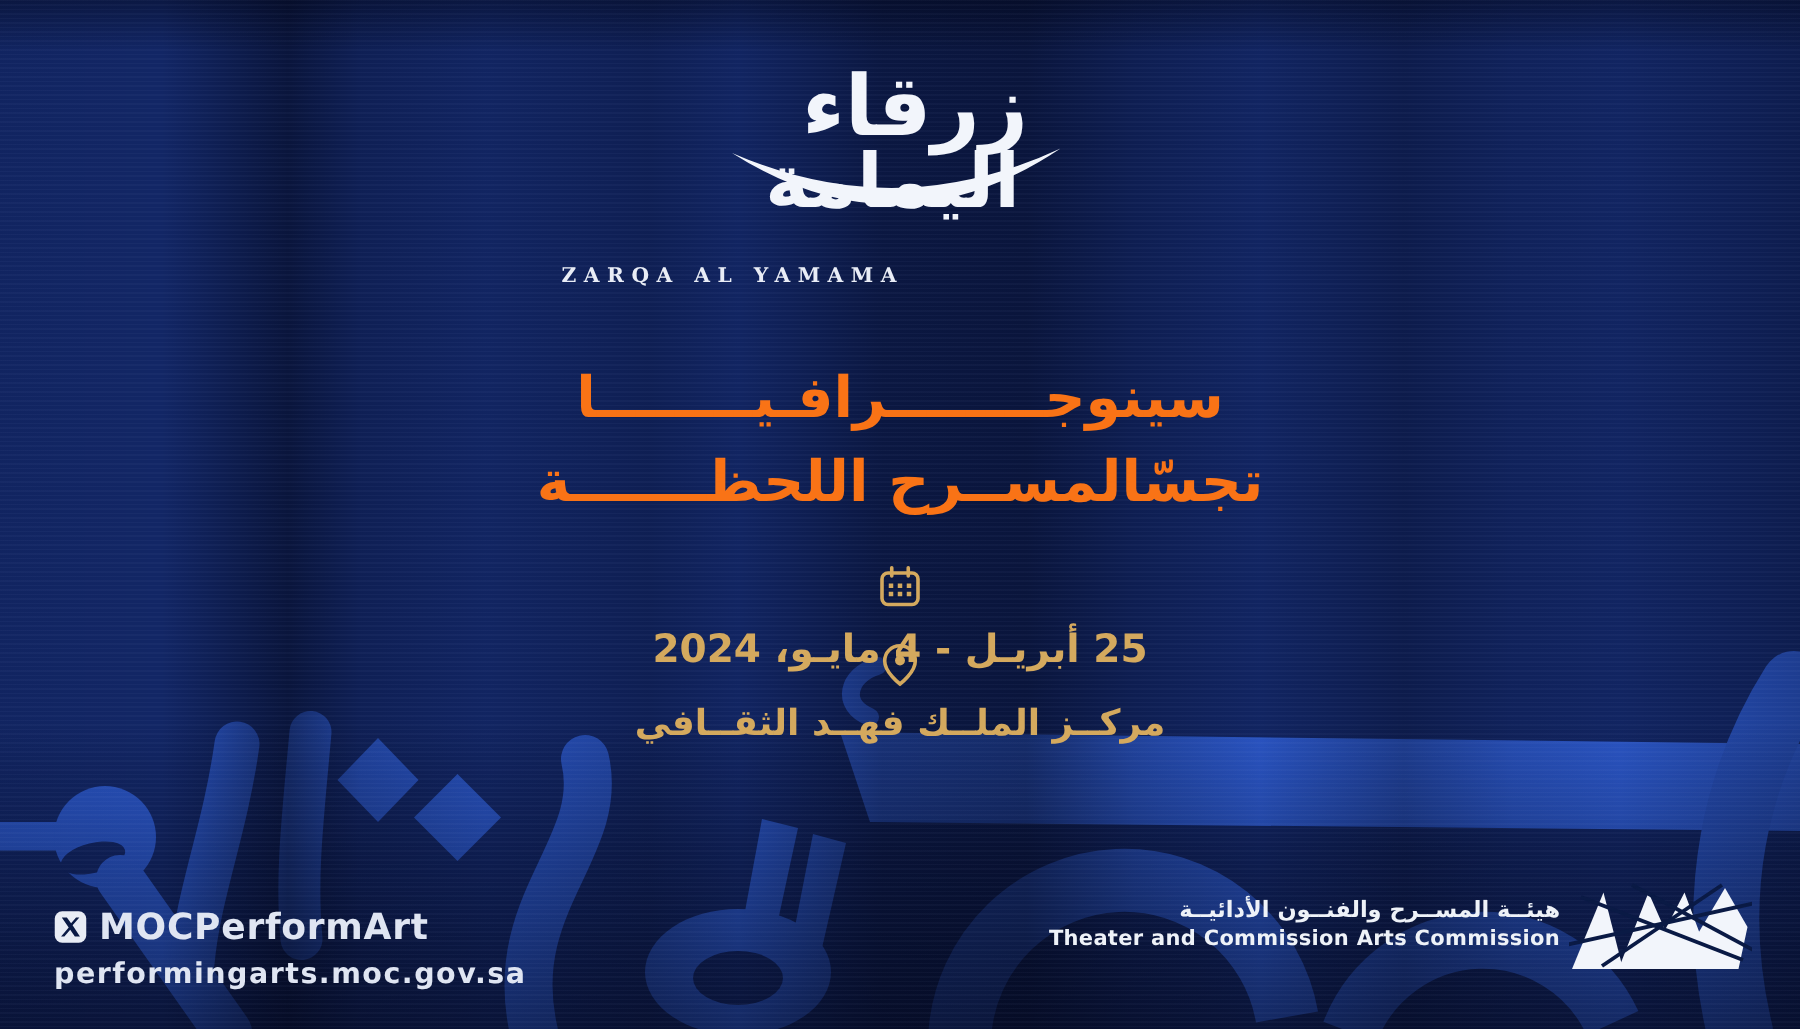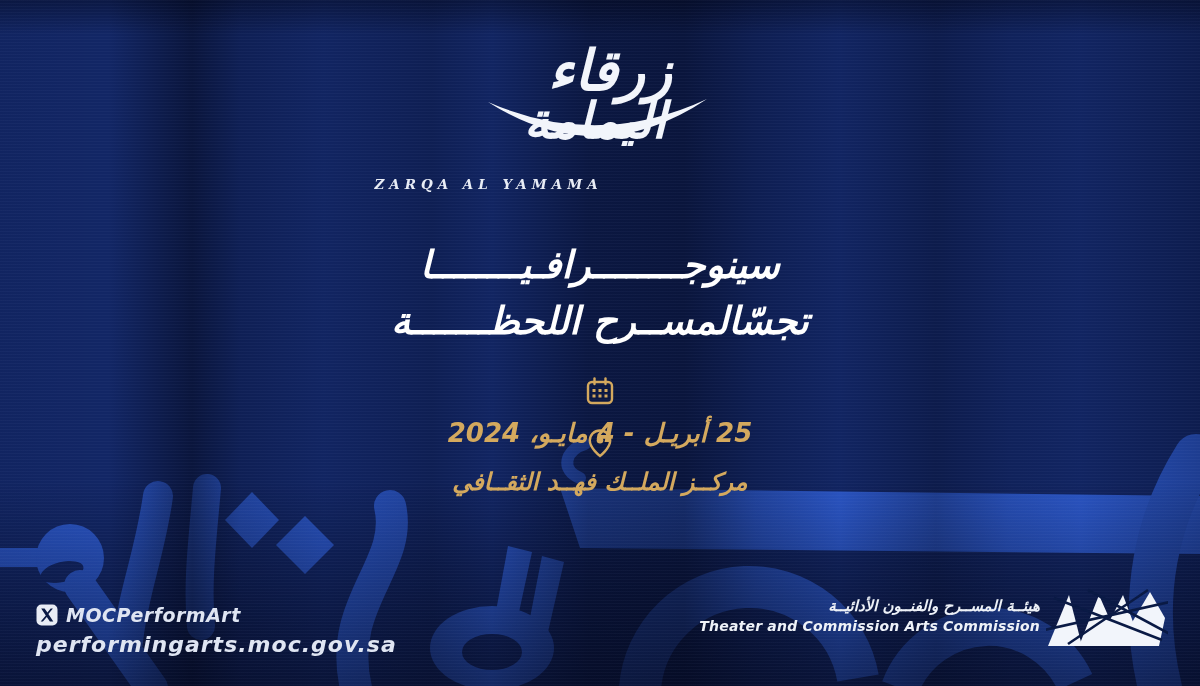--- a/index.html
+++ b/index.html
@@ -6,21 +6,20 @@
   html, body { background: #000; }
   body { font-family: "DejaVu Sans", sans-serif; }
 
   .poster {
     position: relative;
     width: 1200px;
     height: 686px;
     margin: 0 auto;
     overflow: hidden;
     background: #122665;
-    font-style: italic;
   }
 
   
   .bg-calligraphy {
     position: absolute;
     left: 0; top: 426px;
     width: 1200px; height: 260px;
   }
   .fold-overlay {
     position: absolute; inset: 0;
@@ -70,21 +69,21 @@
     color: #e9edf6;
   }
 
   
   .headline {
     position: absolute;
     left: 0; top: 237px;
     width: 1200px;
     direction: rtl;
     text-align: center;
-    color: #ffffff;
+    color: #f97316;
     font-size: 38px;
     font-weight: bold;
     line-height: 56px;
   }
 
   
   .event-row {
     position: absolute;
     left: 0;
     width: 1200px;
@@ -103,27 +102,27 @@
   
   .footer-left {
     position: absolute;
     left: 36px; top: 604px;
     color: #dfe5f2;
   }
   .social-line {
     display: flex;
     align-items: center;
     gap: 8px;
-    font-size: 19px;
+    font-size: 24px;
     font-weight: bold;
     letter-spacing: 0.5px;
   }
   .website-line {
     margin-top: 6px;
-    font-size: 22px;
+    font-size: 19px;
     font-weight: bold;
     letter-spacing: 1px;
     text-align: right;
   }
 
   
   .footer-right {
     position: absolute;
     right: 160px; top: 597px;
     color: #eef2f8;

